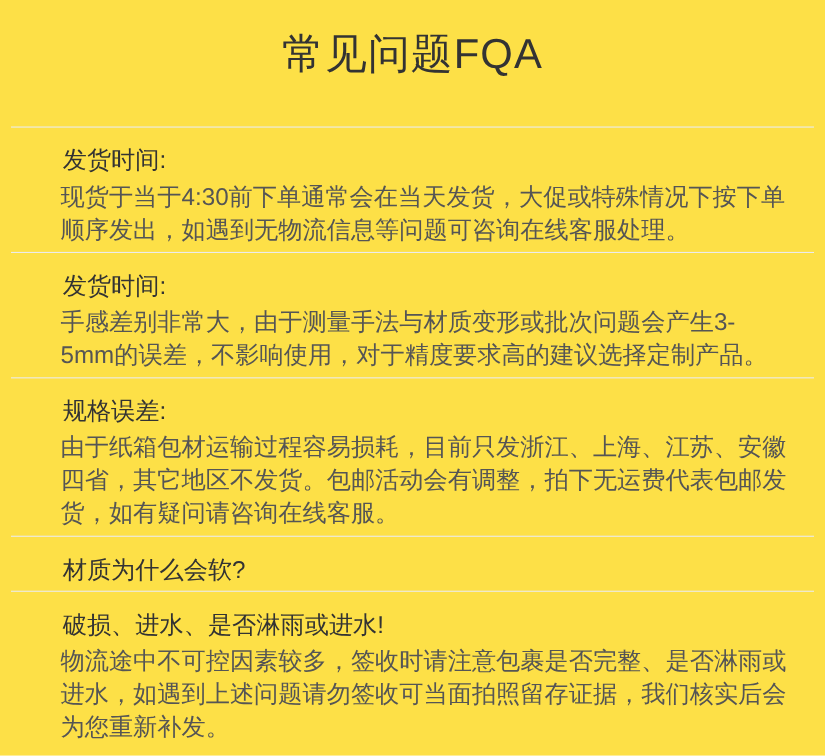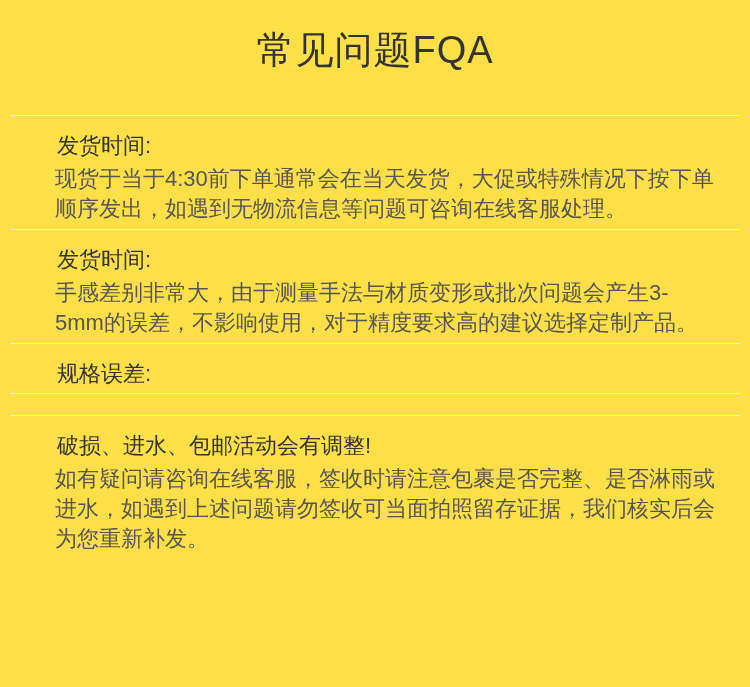--- a/index.html
+++ b/index.html
@@ -59,23 +59,25 @@
     <div class="faq-body">现货于当于4:30前下单通常会在当天发货，大促或特殊情况下按下单顺序发出，如遇到无物流信息等问题可咨询在线客服处理。</div>
   </div>
 
   <div class="faq-section">
     <div class="faq-heading">发货时间:</div>
     <div class="faq-body">手感差别非常大，由于测量手法与材质变形或批次问题会产生3-5mm的误差，不影响使用，对于精度要求高的建议选择定制产品。</div>
   </div>
 
   <div class="faq-section">
     <div class="faq-heading">规格误差:</div>
+    <div class="faq-body">由于纸箱包材运输过程容易损耗，目前只发浙江、上海、江苏、安徽四省，其它地区不发货。包邮活动会有调整，拍下无运费代表包邮发货，如有疑问请咨询在线客服。</div>
   </div>
 
   <div class="faq-section">
+    <div class="faq-heading">材质为什么会软?</div>
   </div>
 
   <div class="faq-section">
-    <div class="faq-heading">破损、进水、包邮活动会有调整!</div>
-    <div class="faq-body">如有疑问请咨询在线客服，签收时请注意包裹是否完整、是否淋雨或进水，如遇到上述问题请勿签收可当面拍照留存证据，我们核实后会为您重新补发。</div>
+    <div class="faq-heading">破损、进水、是否淋雨或进水!</div>
+    <div class="faq-body">物流途中不可控因素较多，签收时请注意包裹是否完整、是否淋雨或进水，如遇到上述问题请勿签收可当面拍照留存证据，我们核实后会为您重新补发。</div>
   </div>
 
 </div>
 
 </body></html>

